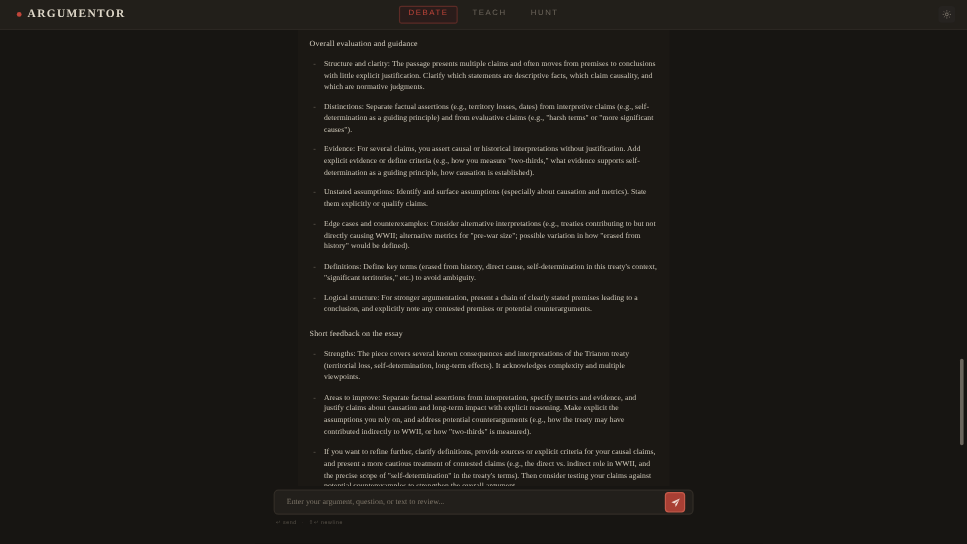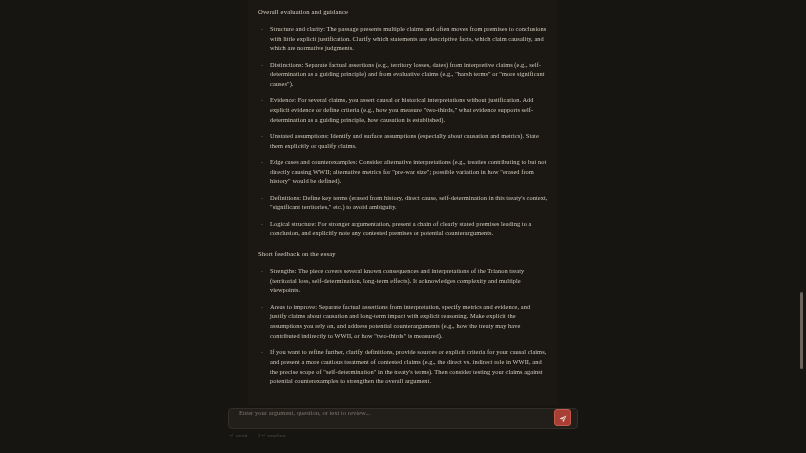--- a/index.html
+++ b/index.html
@@ -184,21 +184,21 @@
     box-sizing: border-box;
   }
   .composer {
     position: relative;
     width: 350px;
     height: 21px;
     background: #221f1b;
     border: 1px solid #322d27;
     border-radius: 4px;
     display: flex;
-    align-items: flex-start;
+    align-items: center;
     box-sizing: border-box;
     padding: 0 6px;
   }
   .composer-input {
     flex: 1;
     background: transparent;
     border: none;
     outline: none;
     font-family: "Liberation Serif", serif;
     font-size: 6.6px;
@@ -234,20 +234,43 @@
     padding-left: 2px;
     box-sizing: border-box;
   }
   .hint-sep { color: #433e37; }
 </style>
 </head>
 <body>
 
 <div class="app">
 
+  <div class="header">
+
+    <div class="brand">
+      <span class="brand-dot"></span>
+      <span class="brand-name">ARGUMENTOR</span>
+    </div>
+
+    <div class="tabs">
+      <div class="tab active">DEBATE</div>
+      <div class="tab">TEACH</div>
+      <div class="tab">HUNT</div>
+    </div>
+
+    <div class="gear-btn">
+      <span>
+        <svg width="8" height="8" viewBox="0 0 16 16" fill="none" stroke="#8a8276" stroke-width="1.4">
+          <circle cx="8" cy="8" r="2.4"></circle>
+          <path d="M8 1.2v1.8M8 13v1.8M1.2 8h1.8M13 8h1.8M3.2 3.2l1.3 1.3M11.5 11.5l1.3 1.3M12.8 3.2l-1.3 1.3M4.5 11.5l-1.3 1.3"></path>
+        </svg>
+      </span>
+    </div>
+
+  </div>
 
   <div class="body-area">
 
     <div class="content-panel">
       <div class="doc">
 
         <h3>Overall evaluation and guidance</h3>
         <ul class="bullets">
           <li>Structure and clarity: The passage presents multiple claims and often moves from premises to conclusions with little explicit justification. Clarify which statements are descriptive facts, which claim causality, and which are normative judgments.</li>
           <li>Distinctions: Separate factual assertions (e.g., territory losses, dates) from interpretive claims (e.g., self-determination as a guiding principle) and from evaluative claims (e.g., "harsh terms" or "more significant causes").</li>

